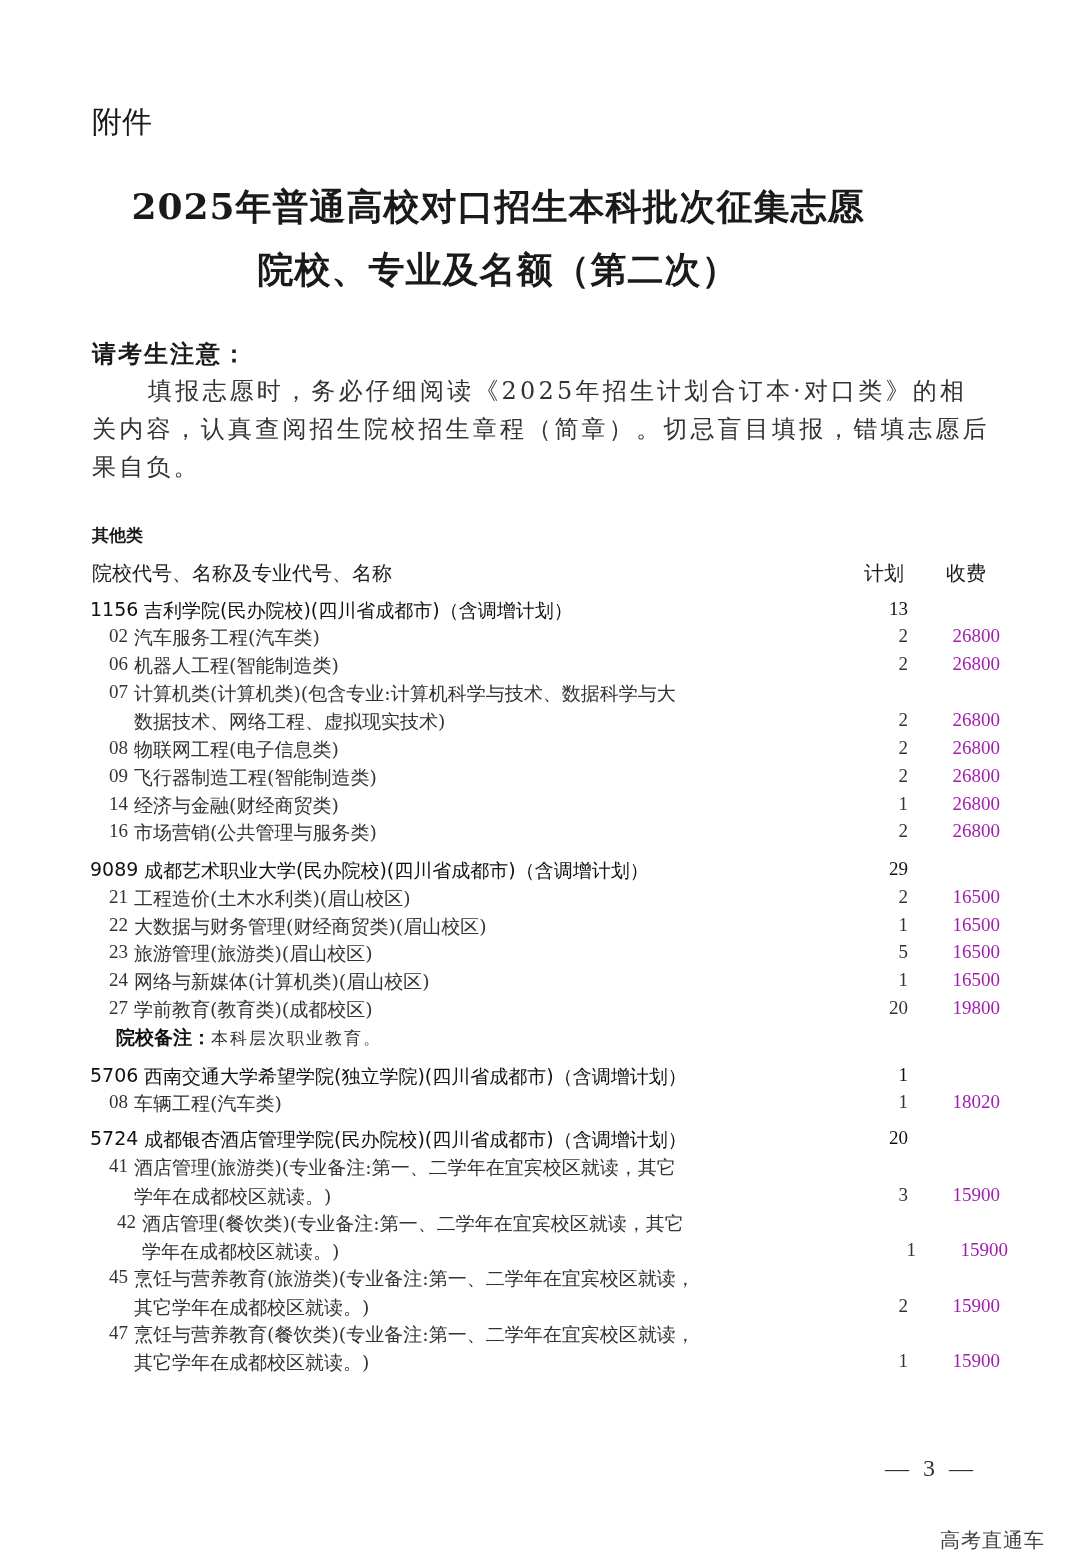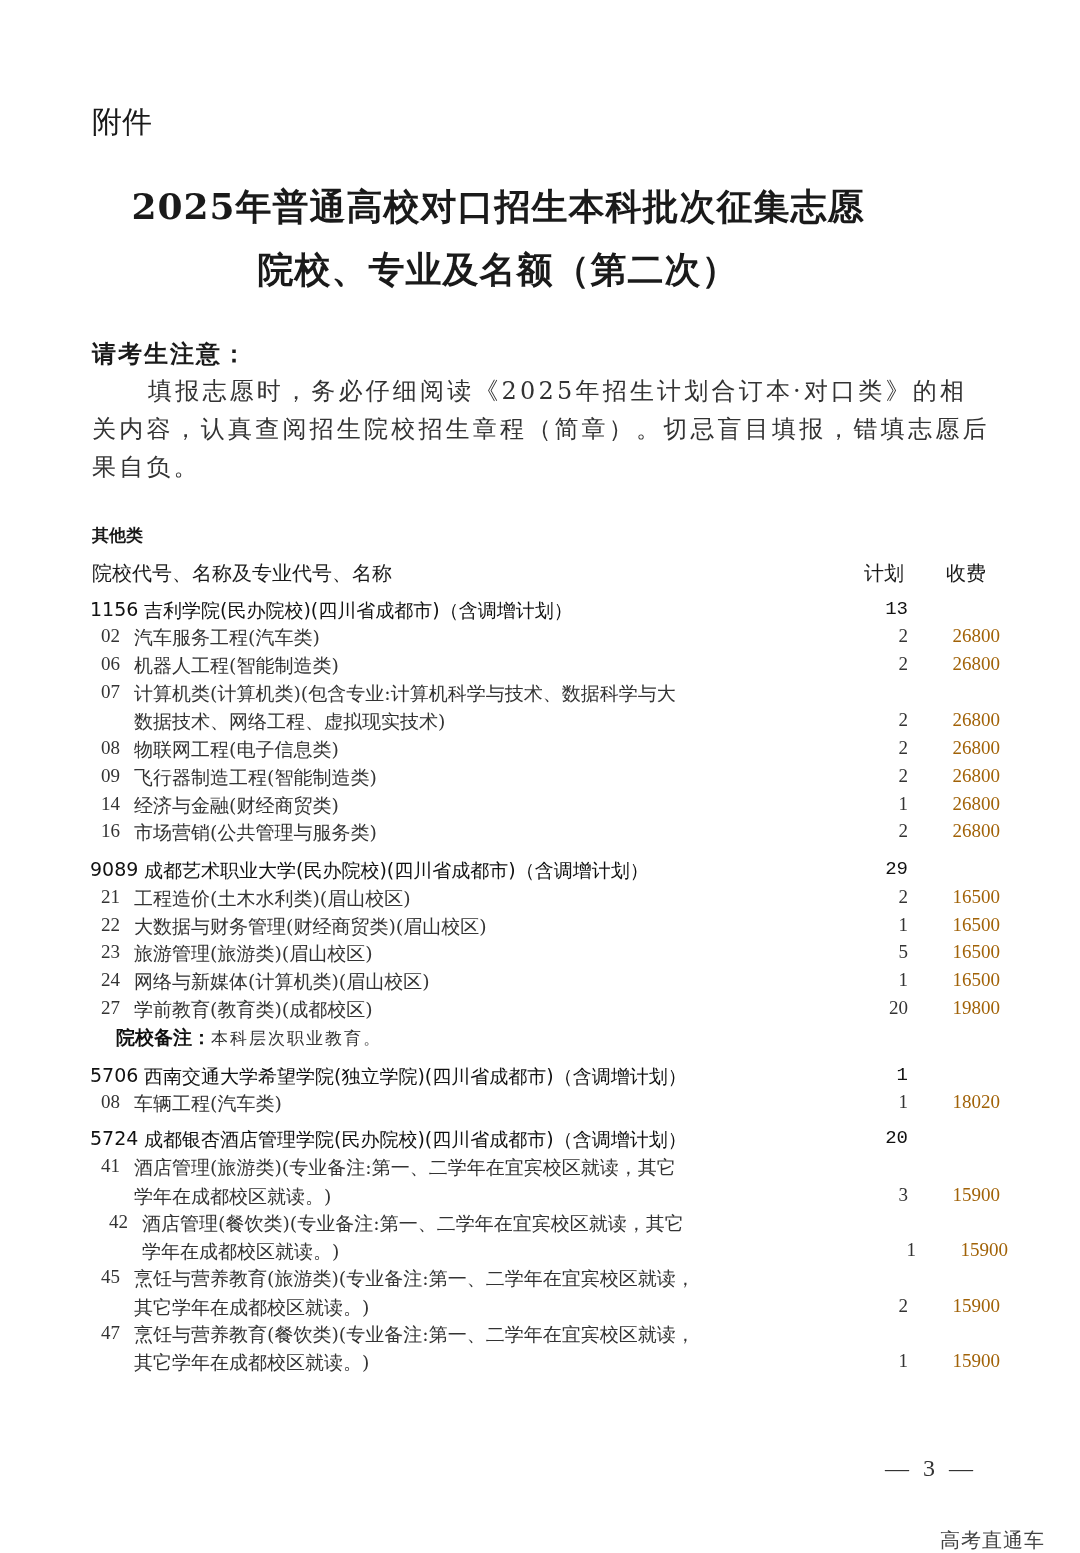--- a/index.html
+++ b/index.html
@@ -8,29 +8,29 @@
   .abs { position:absolute; }
   .attach { left:92px; top:102px; font-size:30px; font-family:"DejaVu Sans","Liberation Sans",sans-serif; }
   .title { left:0; width:996px; text-align:center; font-weight:bold; font-size:36px; letter-spacing:1px; }
   .t1 { top:183px; }
   .t2 { top:246px; }
   .notice-h { left:92px; top:338px; font-size:24px; font-weight:bold; letter-spacing:2px; }
   .notice-p { left:92px; top:372px; width:900px; font-size:24px; line-height:38px; letter-spacing:3.2px; color:#333; text-indent:56px; }
   .cat { left:92px; top:524px; font-size:17px; font-weight:bold; font-family:"DejaVu Sans","Liberation Sans",sans-serif; }
   .hdr { top:560px; font-size:20px; font-family:"DejaVu Sans","Liberation Sans",sans-serif; }
   .row { position:absolute; left:0; width:1080px; height:28px; font-size:19px; }
-  .row .code { position:absolute; left:92px; width:28px; text-align:right; color:#333; font-family:"Liberation Serif",serif; }
+  .row .code { position:absolute; left:100px; width:28px; text-align:right; color:#333; font-family:"Liberation Serif",serif; }
   .row .name { position:absolute; left:134px; color:#333; white-space:nowrap; }
   .row .cont { position:absolute; left:134px; color:#333; white-space:nowrap; }
   .row .plan { position:absolute; left:860px; width:48px; text-align:right; color:#333; font-family:"Liberation Serif",serif; }
-  .row .fee { position:absolute; left:930px; width:70px; text-align:right; color:#a16207; font-family:"Liberation Serif",serif; }
+  .row .fee { position:absolute; left:930px; width:70px; text-align:right; color:#a21caf; font-family:"Liberation Serif",serif; }
   .school { font-family:"DejaVu Sans","Liberation Sans",sans-serif; font-size:19px; }
   .school .scode { position:absolute; left:90px; color:#111; }
   .school .sname { position:absolute; left:144px; color:#111; white-space:nowrap; }
-  .school .plan { font-family:Liberation Mono, monospace; color:#111; }
+  .school .plan { font-family:Liberation Serif, serif; color:#111; }
   .remark { left:92px; font-size:19px;margin-left:24px; }
   .remark .rl { font-family:"DejaVu Sans","Liberation Sans",sans-serif; font-weight:bold; color:#111; }
   .remark .rt { font-family:"DejaVu Serif",serif; color:#333; letter-spacing:2px; font-size:17px; }
   .pageno { left:885px; top:1455px; font-size:24px; color:#333; font-family:"Liberation Serif",serif; letter-spacing:4px; }
   .wm { left:940px; top:1527px; font-size:20px; color:#444; font-family:"DejaVu Sans","Liberation Sans",sans-serif; letter-spacing:1px; }
 </style>
 </head>
 <body>
 
 <div class="abs attach">附件</div>

